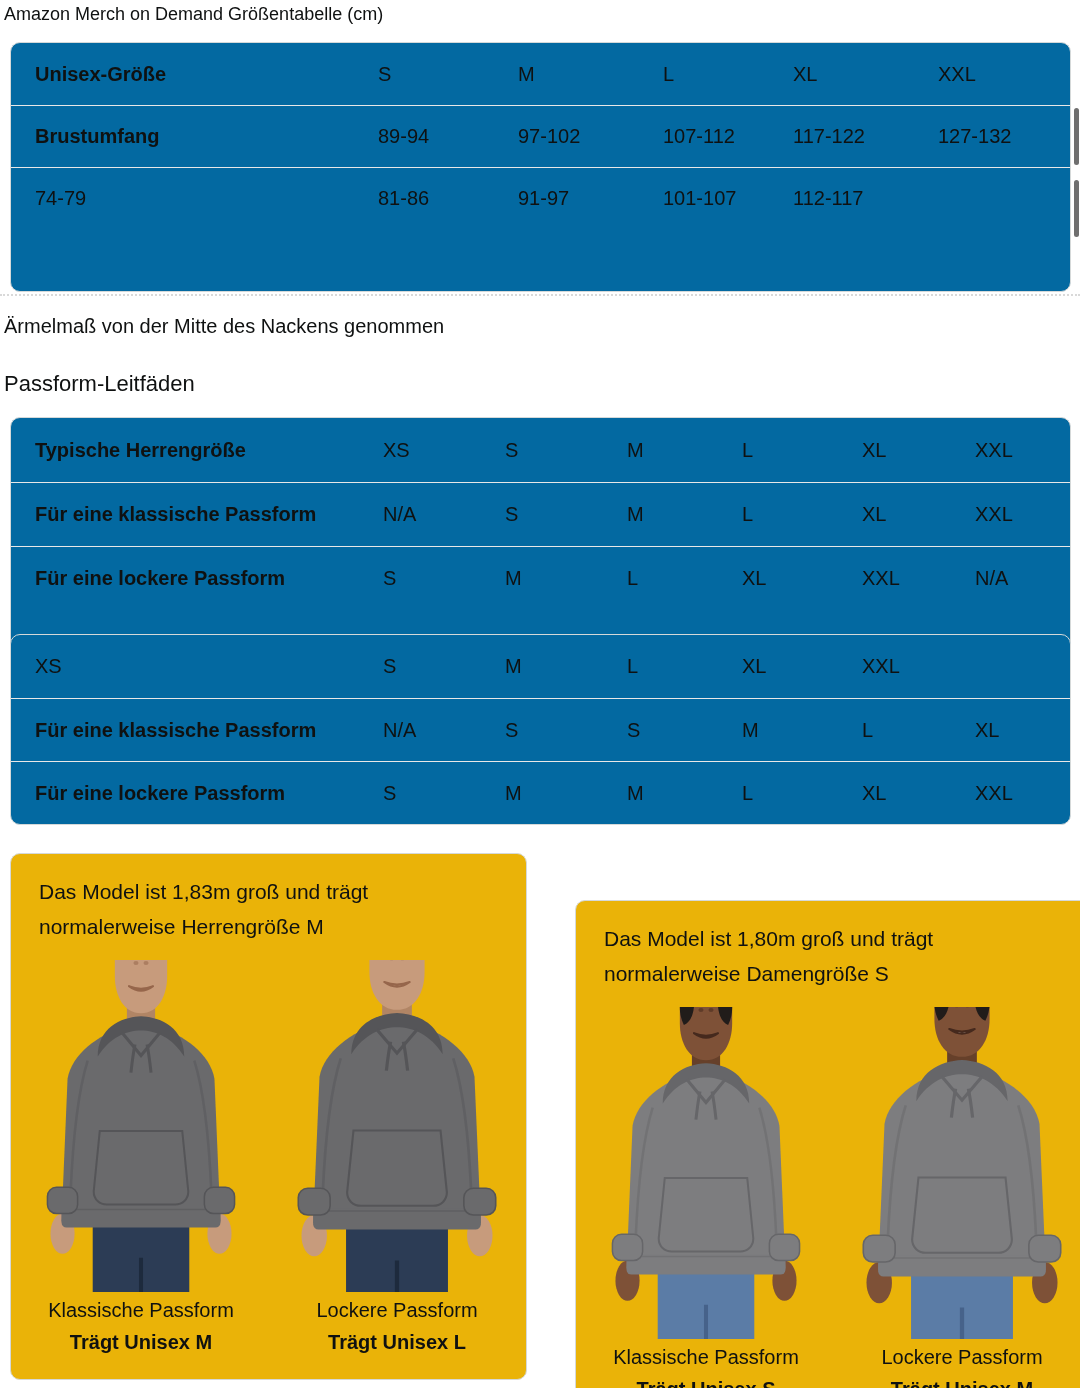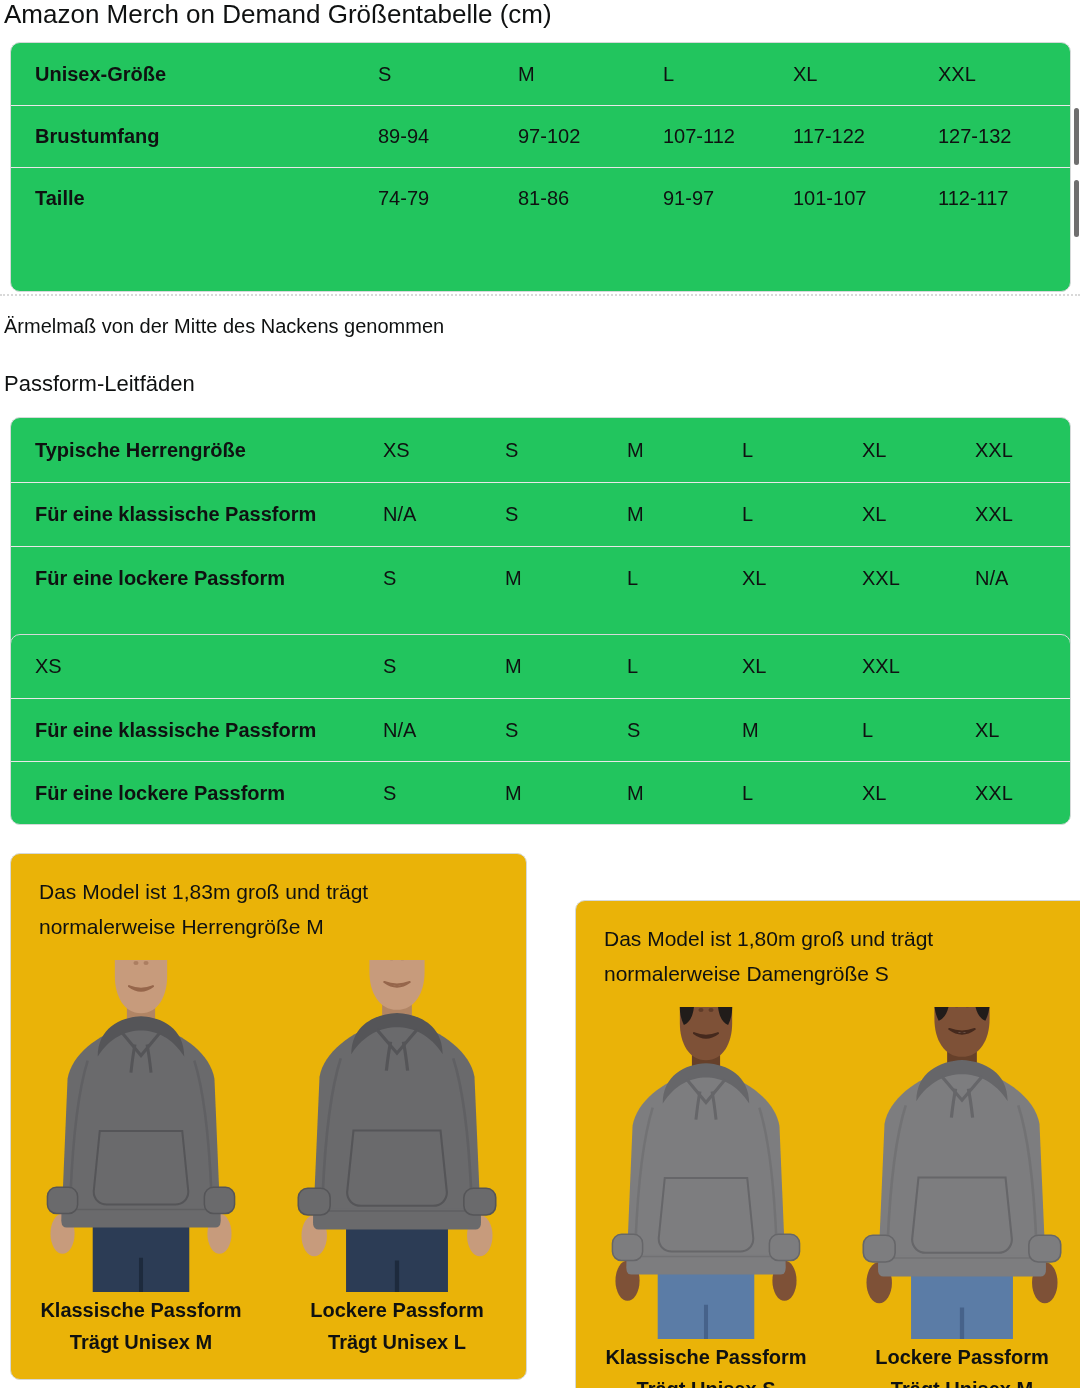--- a/index.html
+++ b/index.html
@@ -1,26 +1,26 @@
 <!DOCTYPE html>
 <html><head>
 <meta charset="utf-8">
 <style>
   html,body{margin:0;padding:0;background:#fff;}
   #screen{
     position:relative;width:1080px;height:1388px;overflow:hidden;background:#fff;
     font-family:"Liberation Sans","DejaVu Sans",sans-serif;color:var(--text,#0f1111);
   }
   
-  .page-title{position:absolute;left:4px;top:0;font-size:26px;line-height:28px;}
+  .page-title{position:absolute;left:4px;top:0;font-size:18px;line-height:28px;}
   .note{position:absolute;left:4px;top:314px;font-size:20px;line-height:24px;}
   .fit-heading{position:absolute;left:4px;top:370px;font-size:22px;line-height:28px;}
   
   .tbl{
-    position:absolute;left:10px;width:1061px;box-sizing:border-box;background:#22c55e;
+    position:absolute;left:10px;width:1061px;box-sizing:border-box;background:#0369a1;
     border:1px solid var(--table-border,#d5d9d9);border-radius:10px;overflow:hidden;
   }
   #size-table{top:42px;height:250px;}
   #fit-table-men{top:417px;height:234px;}
   #fit-table-women{top:634px;height:191px;}
   .trow{display:grid;align-items:center;box-sizing:border-box;padding-left:24px;font-size:20px;}
   .trow + .trow{border-top:1px solid var(--row-divider,#e8e8e8);}
   #size-table .trow{height:62px;grid-template-columns:343px 140px 145px 130px 145px auto;}
   #fit-table-men .trow,#fit-table-women .trow{height:64px;grid-template-columns:348px 122px 122px 115px 120px 113px auto;}
   #fit-table-women .trow{height:63px;}
@@ -39,21 +39,21 @@
   }
   #model-card-men{left:10px;}
   #model-card-women{left:575px;margin-top:47px;}
   .card-desc{position:absolute;left:28px;top:20px;right:22px;font-size:21px;line-height:35px;}
   .figure{position:absolute;top:106px;width:248px;text-align:center;}
   .figure.pos-0{left:6px;}
   .figure.pos-1{left:262px;}
   .photo{width:248px;height:332px;overflow:hidden;}
   .photo svg{width:100%;height:100%;display:block;}
   .figure.loose .photo svg{transform:scale(1.055,1.025);transform-origin:50% 58%;}
-  .fit-cap{margin-top:6px;font-size:20px;font-weight:700;line-height:25px;}
+  .fit-cap{margin-top:6px;font-size:20px;font-weight:400;line-height:25px;}
   .size-cap{margin-top:7px;font-size:20px;line-height:24px;font-weight:bold;}
 </style>
 </head>
 <body>
 
 <svg width="0" height="0" style="position:absolute" aria-hidden="true">
   <symbol id="hoodie-figure" viewBox="0 0 210 330">
 
     <rect x="57" y="256" width="96" height="74" fill="var(--jeans)"></rect>
     <rect x="57" y="256" width="96" height="8" fill="var(--jeans-dark)" opacity="0.35"></rect>
@@ -103,21 +103,20 @@
     </div>
     <div class="trow">
       <span class="tl">Brustumfang</span>
       <span class="tv">89-94</span>
       <span class="tv">97-102</span>
       <span class="tv">107-112</span>
       <span class="tv">117-122</span>
       <span class="tv">127-132</span>
     </div>
     <div class="trow">
-      <span class="tl">Taille</span>
       <span class="tv">74-79</span>
       <span class="tv">81-86</span>
       <span class="tv">91-97</span>
       <span class="tv">101-107</span>
       <span class="tv">112-117</span>
     </div>
   </div>
 
   <div class="scroll-seg" id="scroll-seg-1"></div>
   <div class="scroll-seg" id="scroll-seg-2"></div>

